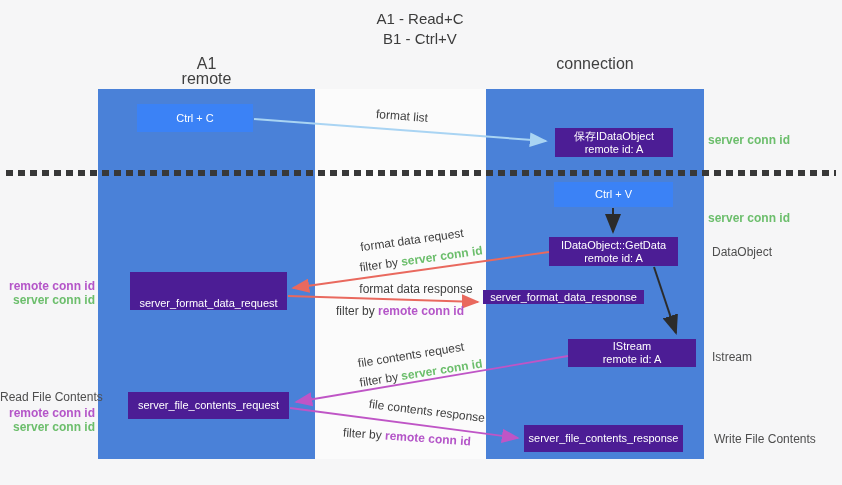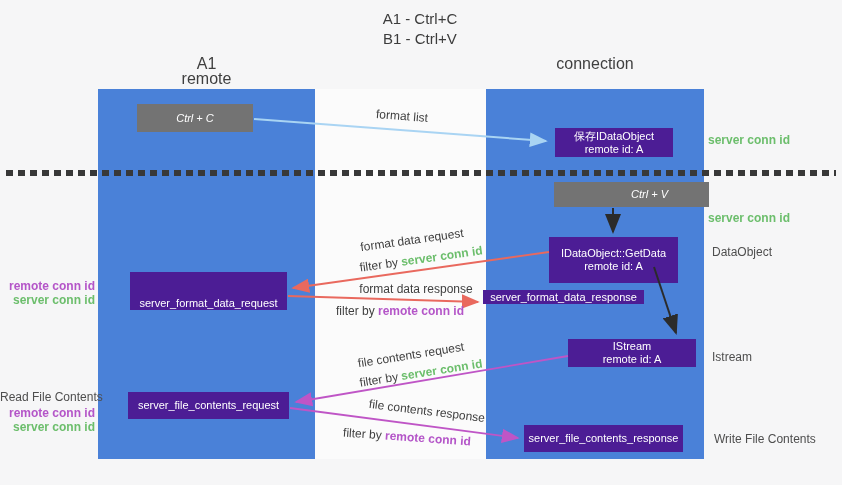--- a/index.html
+++ b/index.html
@@ -32,21 +32,21 @@
   .lane.right{left:486px;width:218px;}
   .dotted-divider{
     position:absolute;left:6px;top:170px;width:830px;height:6px;z-index:4;
     background:repeating-linear-gradient(90deg,#383838 0 7px,transparent 7px 12px);
   }
   .node{
     position:absolute;z-index:2;color:#ffffff;font-size:11px;
     display:flex;flex-direction:column;align-items:center;justify-content:center;
     text-align:center;line-height:13px;
   }
-  .node.green{background:#737373;font-style:italic;}
+  .node.green{background:#3b82f6;}
   .node.orange{background:#4c1d95;}
   .overlay{position:absolute;left:0;top:0;z-index:3;}
   .mid-label{
     position:absolute;z-index:4;font-size:12px;color:#3f3f3f;
     white-space:nowrap;transform-origin:center;
   }
   .mid-label .green-part{color:#6cbe6c;font-weight:bold;}
   .mid-label .purple-part{color:#b455c8;font-weight:bold;}
   .side-label{
     position:absolute;z-index:4;font-size:12px;white-space:nowrap;
@@ -55,21 +55,21 @@
   .side-label.green{color:#6cbe6c;font-weight:bold;}
   .side-label.purple{color:#b455c8;font-weight:bold;}
   .left-col{left:0;width:95px;text-align:right;}
 </style>
 </head>
 <body>
 
 <div class="canvas">
 
   <div class="title">
-    <div>A1 - Ctrl+C</div>
+    <div>A1 - Read+C</div>
     <div>B1 - Ctrl+V</div>
   </div>
 
   <div class="lane-header left">
     <div>A1</div>
     <div>remote</div>
   </div>
   <div class="lane-header right">
     <div>connection</div>
   </div>
@@ -106,25 +106,25 @@
 
   <div class="node green" style="left:137px;top:104px;width:116px;height:28px;">
     <div>Ctrl + C</div>
   </div>
 
   <div class="node orange" style="left:555px;top:128px;width:118px;height:29px;">
     <div>保存IDataObject</div>
     <div>remote id: A</div>
   </div>
 
-  <div class="node green" style="left:554px;top:182px;width:119px;height:25px;padding-left:36px;">
+  <div class="node green" style="left:554px;top:182px;width:119px;height:25px;">
     <div>Ctrl + V</div>
   </div>
 
-  <div class="node orange" style="left:549px;top:237px;width:129px;height:46px;">
+  <div class="node orange" style="left:549px;top:237px;width:129px;height:29px;">
     <div>IDataObject::GetData</div>
     <div>remote id: A</div>
   </div>
 
   <div class="node orange" style="left:130px;top:272px;width:157px;height:38px;justify-content:flex-end;">
     <div>server_format_data_request</div>
   </div>
 
   <div class="node orange" style="left:483px;top:290px;width:161px;height:14px;">
     <div>server_format_data_response</div>

